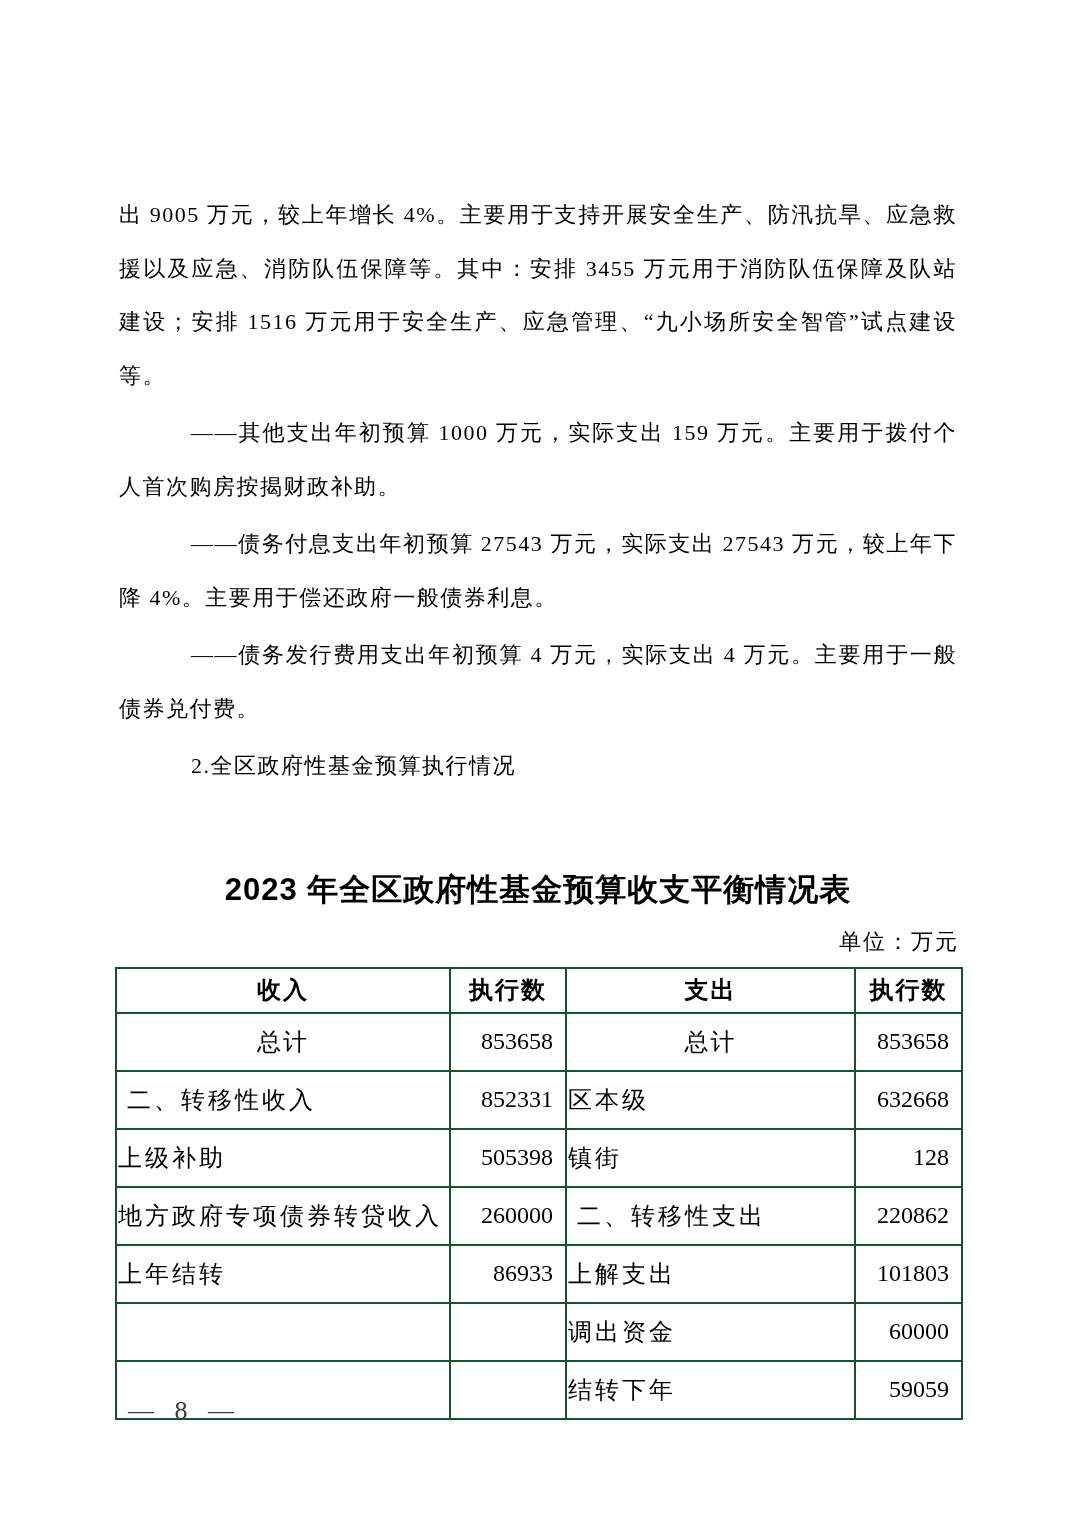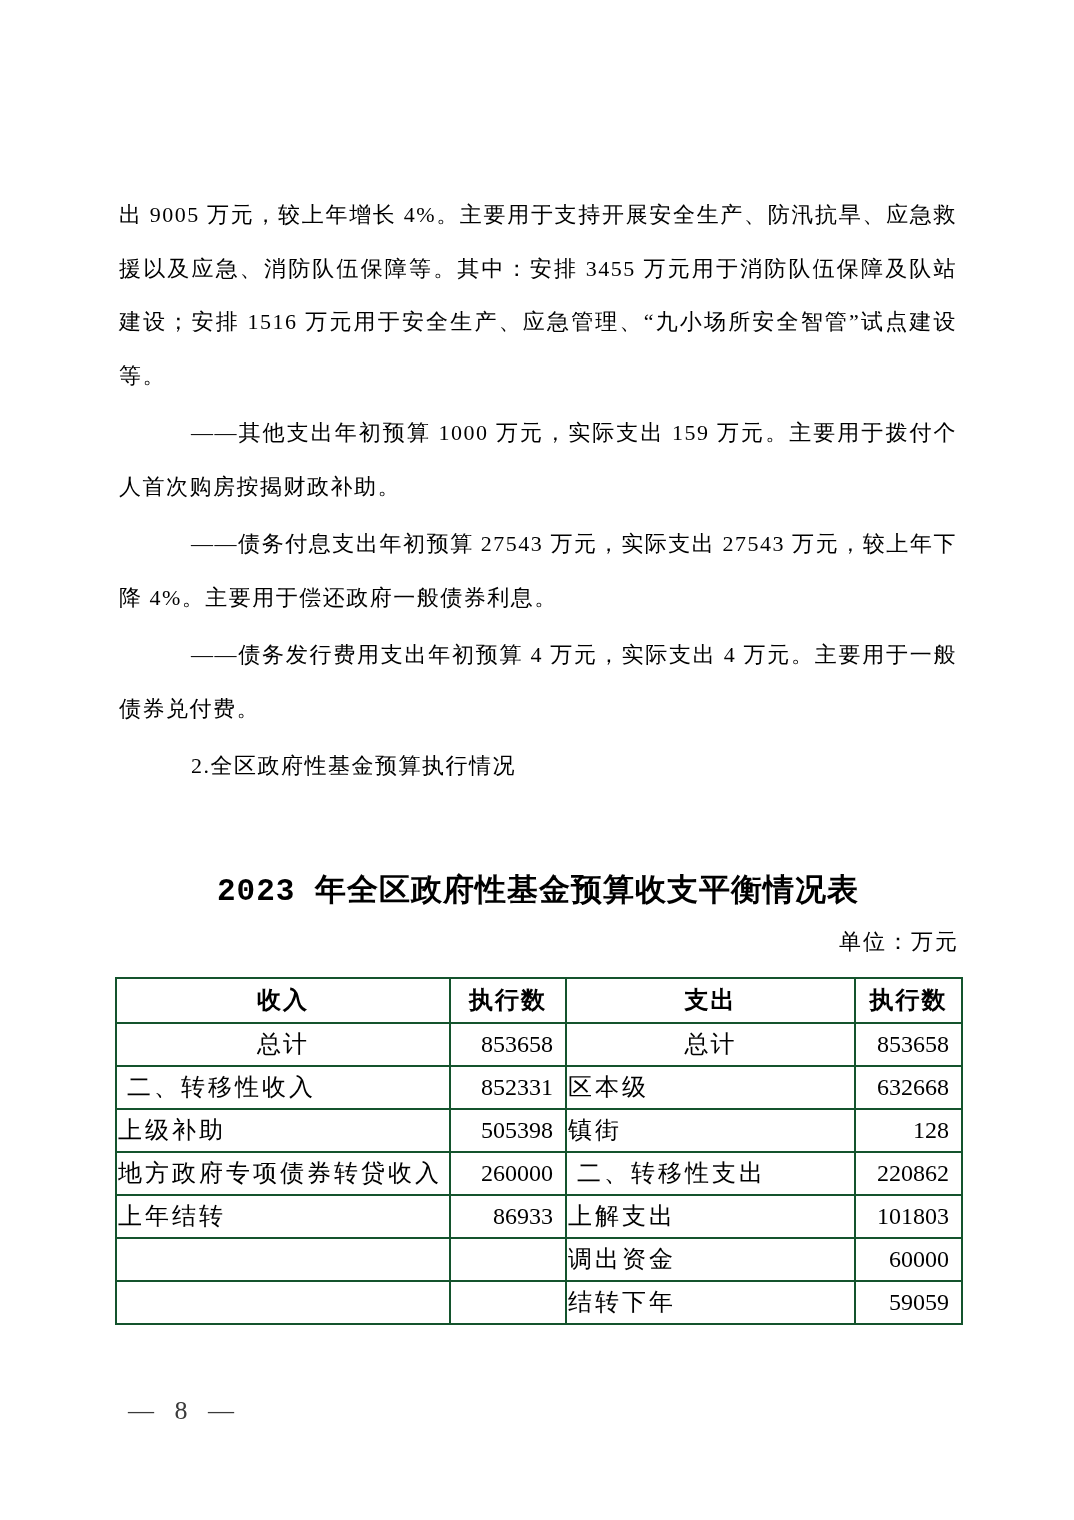--- a/index.html
+++ b/index.html
@@ -22,31 +22,31 @@
     margin: 4px;
     font-size: 22px;
     line-height: 53.5px;
     text-align: justify;
     text-justify: inter-character;
     letter-spacing: 1.5px;
   }
   .para.indent { text-indent: 72px; }
   .table-title {
     margin: 76px 0 0 0;
-    font-family: Liberation Mono, monospace;
+    font-family: Liberation Sans, sans-serif;
     font-size: 31px;
     font-weight: bold;
     text-align: center;
     letter-spacing: 1px;
   }
   .unit-row {
     text-align: right;
     font-size: 22px;
     letter-spacing: 2px;
-    margin: 16px 2px 20px 0;
+    margin: 16px 2px 10px 0;
   }
   table.budget {
     width: 846px;
     border-collapse: collapse;
     table-layout: fixed;
   }
   table.budget th, table.budget td {
     border: 2px solid #14532d;
     overflow: hidden;
     white-space: nowrap;
@@ -54,21 +54,21 @@
   }
   table.budget th {
     height: 45px;
     font-family: "Liberation Sans", "DejaVu Sans", sans-serif;
     font-size: 24px;
     font-weight: bold;
     text-align: center;
     letter-spacing: 2px;
   }
   table.budget td {
-    height: 43px;
+    height: 58px;
     font-size: 24px;
     font-weight: normal;
     border-radius: 11px;
   }
   td.cell-total {
     text-align: center;
     font-family: "Liberation Sans", "DejaVu Sans", sans-serif;
     font-weight: bold;
     letter-spacing: 2px;
   }

